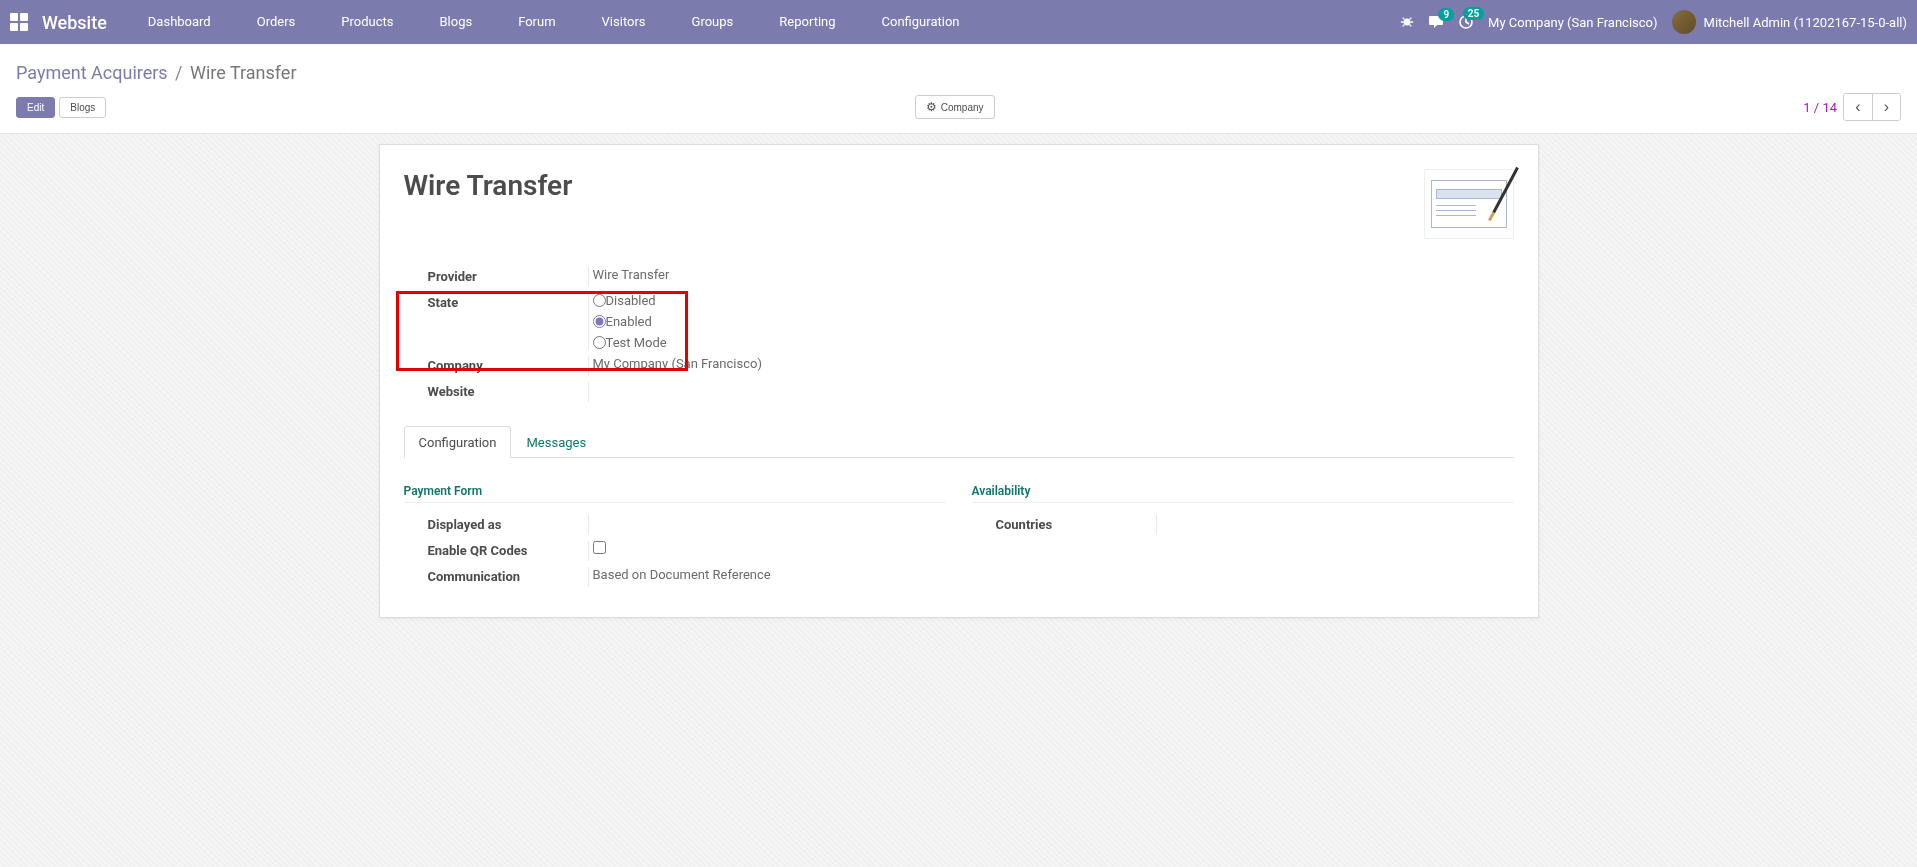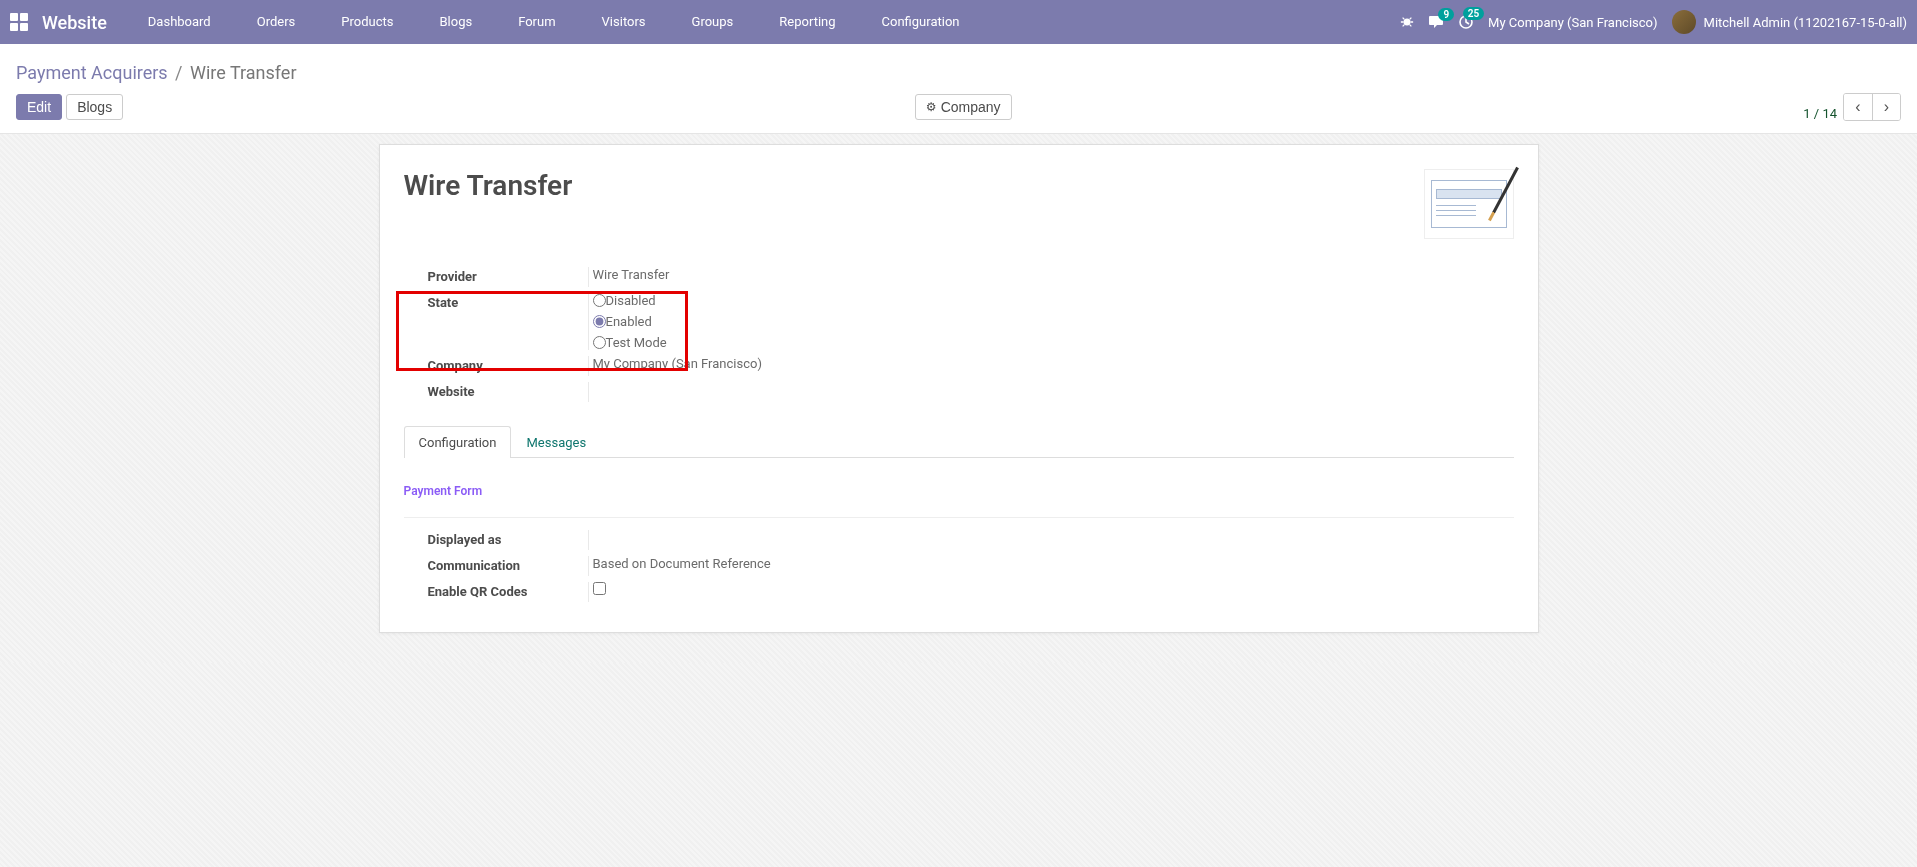--- a/index.html
+++ b/index.html
@@ -16,25 +16,25 @@
 .navbar .badge { position: absolute; top: -7px; right: -10px; background: #00a09d; color: #fff; font-size: 10px; padding: 1px 5px; border-radius: 8px; font-weight: 600; }
 .navbar .company { font-size: 13px; cursor: pointer; }
 .navbar .user { display: flex; align-items: center; gap: 8px; cursor: pointer; }
 .navbar .avatar { width: 24px; height: 24px; border-radius: 50%; background: linear-gradient(135deg, #8a6d3b, #5e4a28); }
 
 .control-panel { background: #fff; border-bottom: 1px solid #e5e5e5; padding: 10px 16px 12px; }
 .breadcrumb { font-size: 18px; color: #7c7bad; margin-bottom: 10px; margin-top: 8px; }
 .breadcrumb .sep { color: #888; margin: 0 3px; }
 .breadcrumb .current { color: #777; }
 .cp-row { display: flex; align-items: center; }
-.btn { display: inline-flex; align-items: center; padding: 4px 10px; font-size: 14px; border: 1px solid #ccc; background: #fff; border-radius: 3px; cursor: pointer; color: #4c4c4c; text-align: center; }
+.btn { display: inline-flex; align-items: center; padding: 4px 10px; font-size: 10px; border: 1px solid #ccc; background: #fff; border-radius: 3px; cursor: pointer; color: #4c4c4c; text-align: center; }
 .btn-primary { background: #7c7bad; color: #fff; border-color: #7c7bad; }
 .btn + .btn { margin-left: 4px; }
 .cp-center { flex: 1; display: flex; justify-content: center; }
-.pager { display: flex; align-items: flex-end; gap: 6px; font-size: 13px; color: #14532d; }
+.pager { display: flex; align-items: center; gap: 6px; font-size: 13px; color: #a21caf; }
 .pager-btns { display: flex; border: 1px solid #ccc; border-radius: 3px; overflow: hidden; }
 .pager-btns button { background: #fff; border: none; border-left: 1px solid #ccc; width: 28px; height: 26px; cursor: pointer; display: flex; align-items: center; justify-content: center; color: #555; }
 .pager-btns button:first-child { border-left: none; }
 
 .form-sheet-wrap { padding: 10px 0 30px; display: flex; justify-content: center; }
 .form-sheet { width: 1160px; background: #fff; border: 1px solid #ddd; box-shadow: 0 1px 3px rgba(0,0,0,0.05); padding: 24px; }
 .title-row { display: flex; justify-content: space-between; align-items: flex-start; margin-bottom: 28px; }
 .title-row h1 { font-size: 28px; font-weight: 600; color: #4c4c4c; }
 .logo-box { width: 90px; height: 70px; border: 1px solid #eee; display: flex; align-items: center; justify-content: center; position: relative; }
 .logo-check { width: 76px; height: 48px; background: #fff; border: 1px solid #a7b9d3; position: relative; }
@@ -53,21 +53,21 @@
 .highlight-box { border: 3px solid #e30000; position: absolute; pointer-events: none; }
 .state-wrap { position: relative; }
 
 .notebook { margin-top: 14px; }
 .tabs { display: flex; border-bottom: 1px solid #ddd; }
 .tab { padding: 8px 14px; font-size: 13px; color: #0f766e; border: 1px solid transparent; border-bottom: none; margin-bottom: -1px; cursor: pointer; border-radius: 3px 3px 0 0; }
 .tab.active { color: #4c4c4c; border-color: #ddd; background: #fff; }
 .tab-content { padding-top: 26px; }
 .two-col { display: flex; gap: 26px; }
 .col { flex: 1; }
-.section-heading { color: #8b5cf6; font-size: 12px; font-weight: 600; border-bottom: 1px solid #eee; padding-bottom: 19px; margin-bottom: 12px; }
+.section-heading { color: #0f766e; font-size: 12px; font-weight: 600; border-bottom: 1px solid #eee; padding-bottom: 4px; margin-bottom: 12px; }
 .gear::before { content: '\2699'; margin-right: 4px; font-size: 12px; }
 .chev-l::before { content: '\2039'; font-size: 16px; }
 .chev-r::before { content: '\203A'; font-size: 16px; }
 </style>
 </head>
 <body>
 
 <div class="navbar">
   <div class="apps-icon">
       <span></span>
@@ -196,26 +196,33 @@
       </div>
       <div class="tab-content">
         <div class="two-col">
           <div class="col">
             <div class="section-heading">Payment Form</div>
             <div class="field-row">
               <div class="field-label">Displayed as</div>
               <div class="field-value"></div>
             </div>
             <div class="field-row">
+              <div class="field-label">Enable QR Codes</div>
+              <div class="field-value"><input type="checkbox" style=""></div>
+            </div>
+            <div class="field-row">
               <div class="field-label">Communication</div>
               <div class="field-value">Based on Document Reference</div>
             </div>
-            <div class="field-row">
-              <div class="field-label">Enable QR Codes</div>
-              <div class="field-value"><input type="checkbox" style=""></div>
+          </div>
+          <div class="col">
+            <div class="section-heading">Availability</div>
+            <div class="field-row">
+              <div class="field-label">Countries</div>
+              <div class="field-value"></div>
             </div>
           </div>
         </div>
       </div>
     </div>
 
   </div>
 </div>
 
 </body></html>

